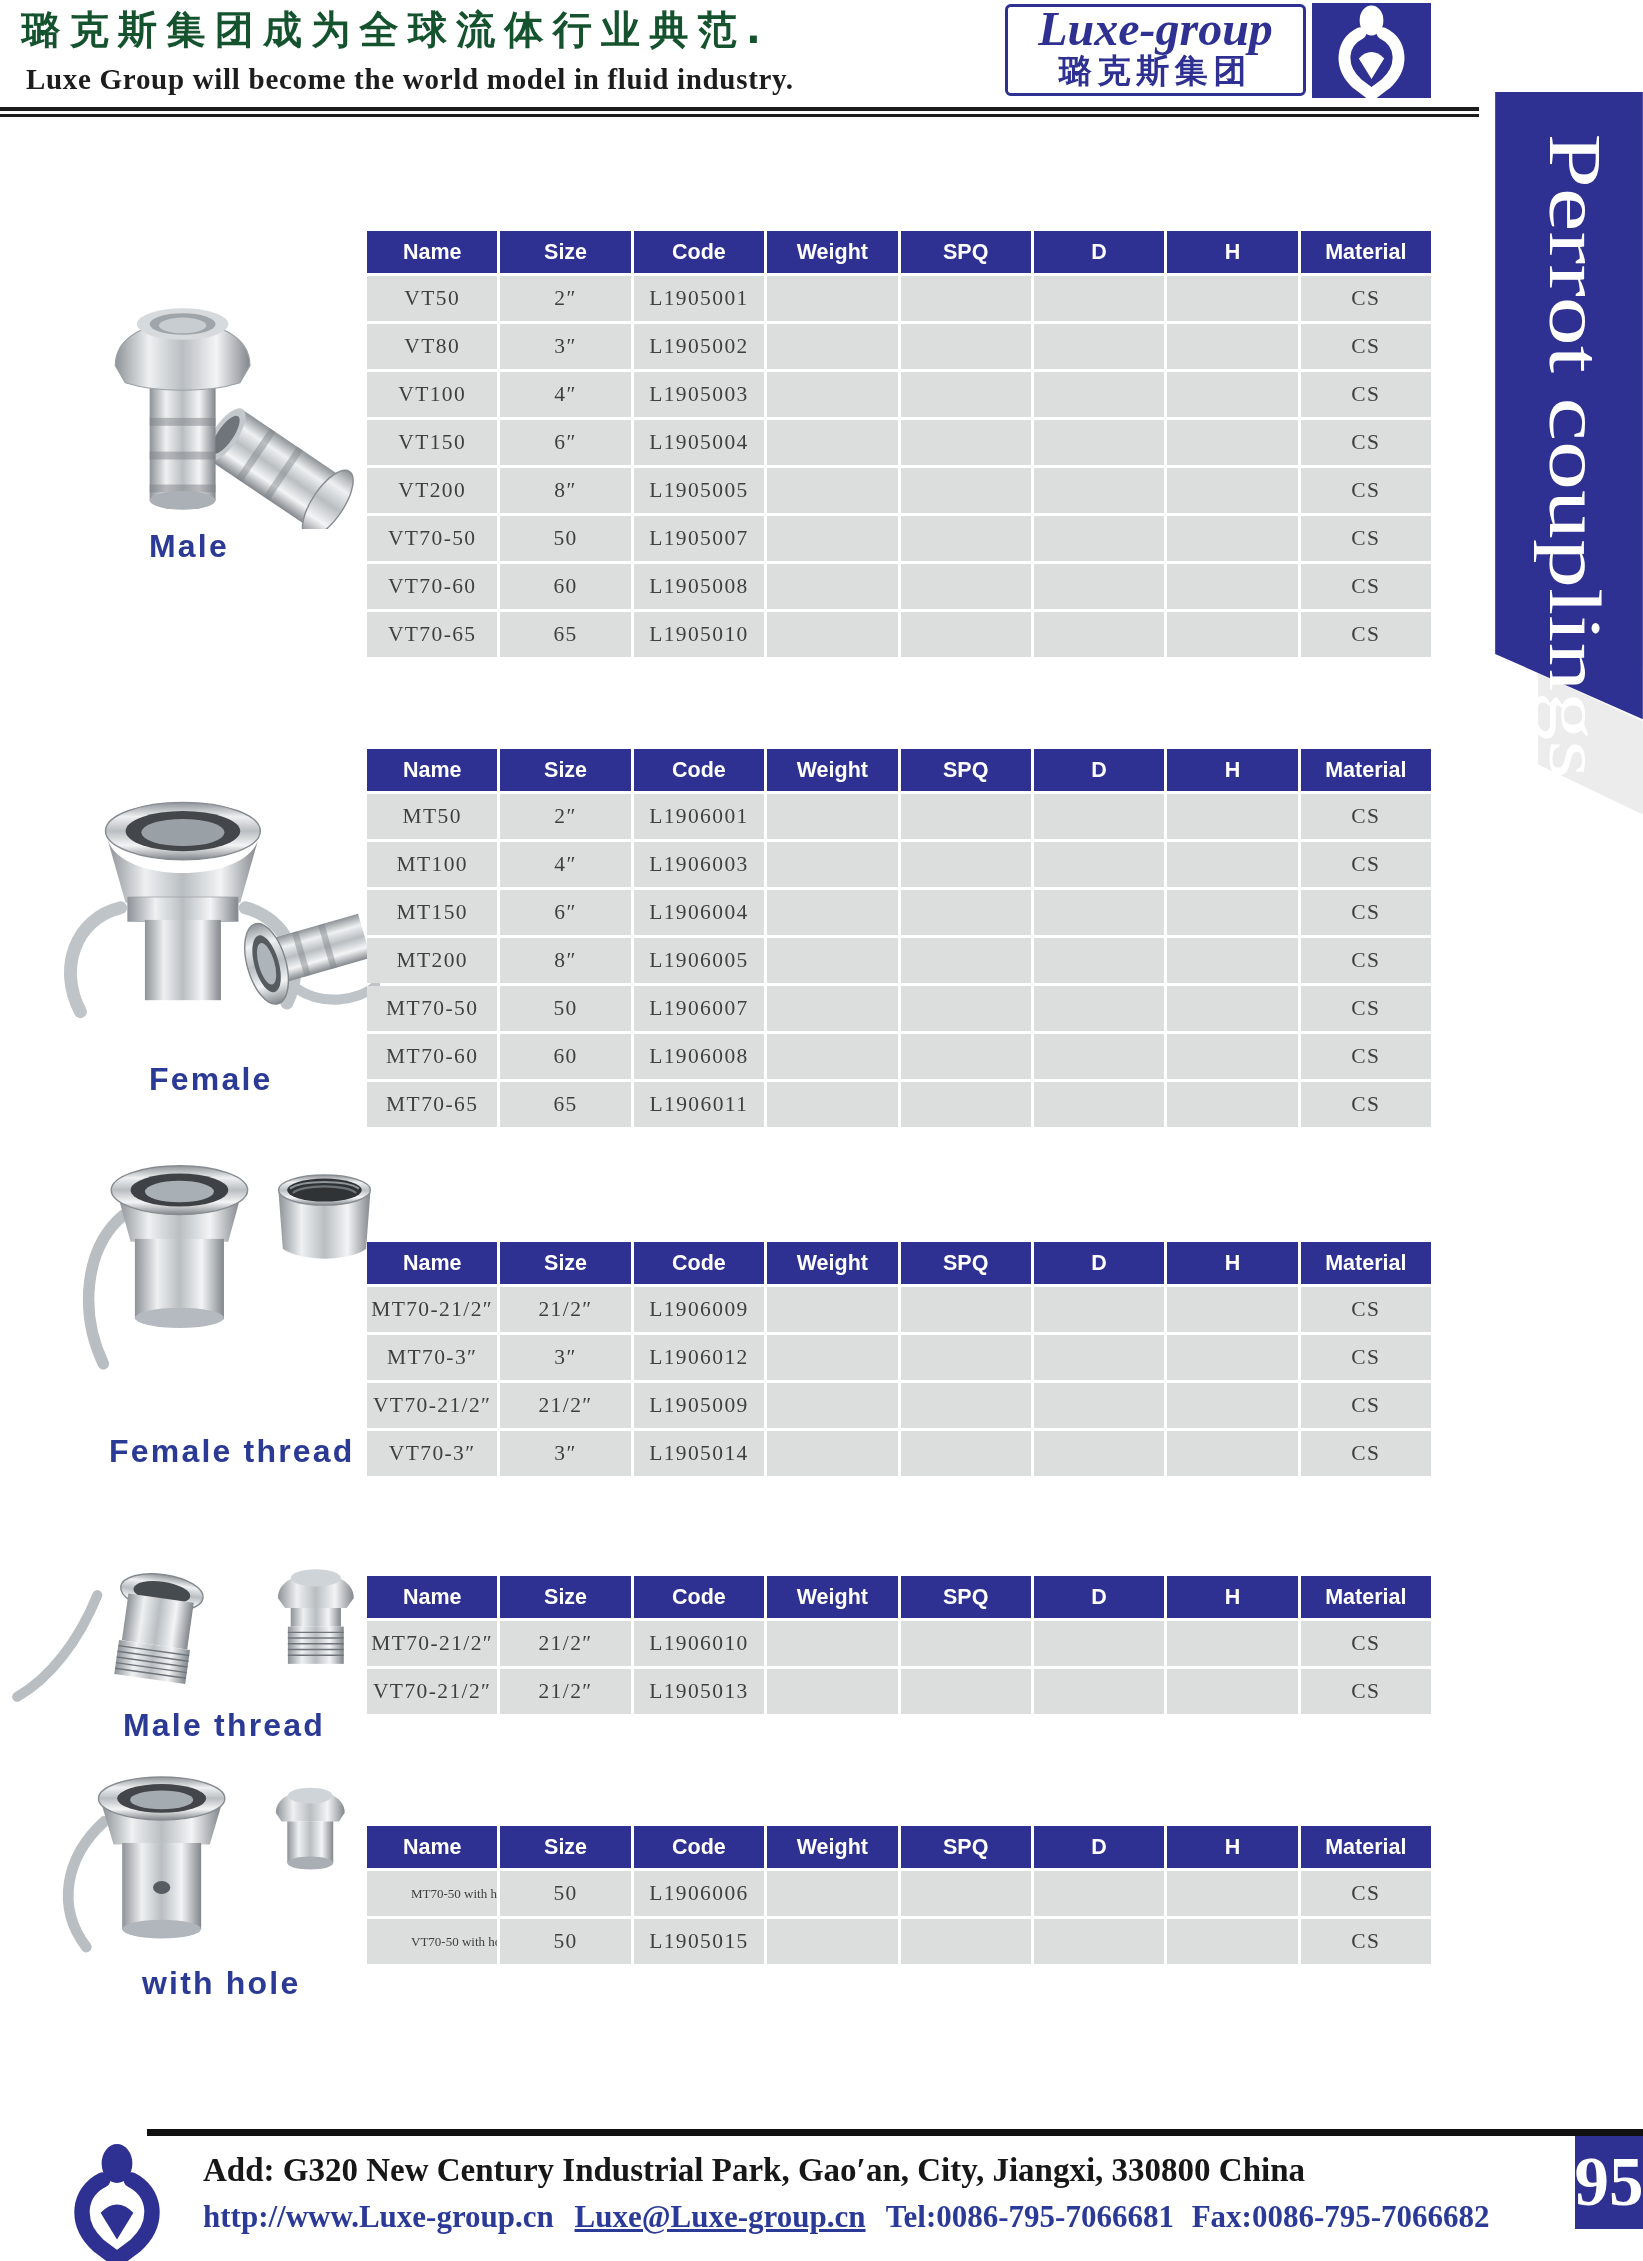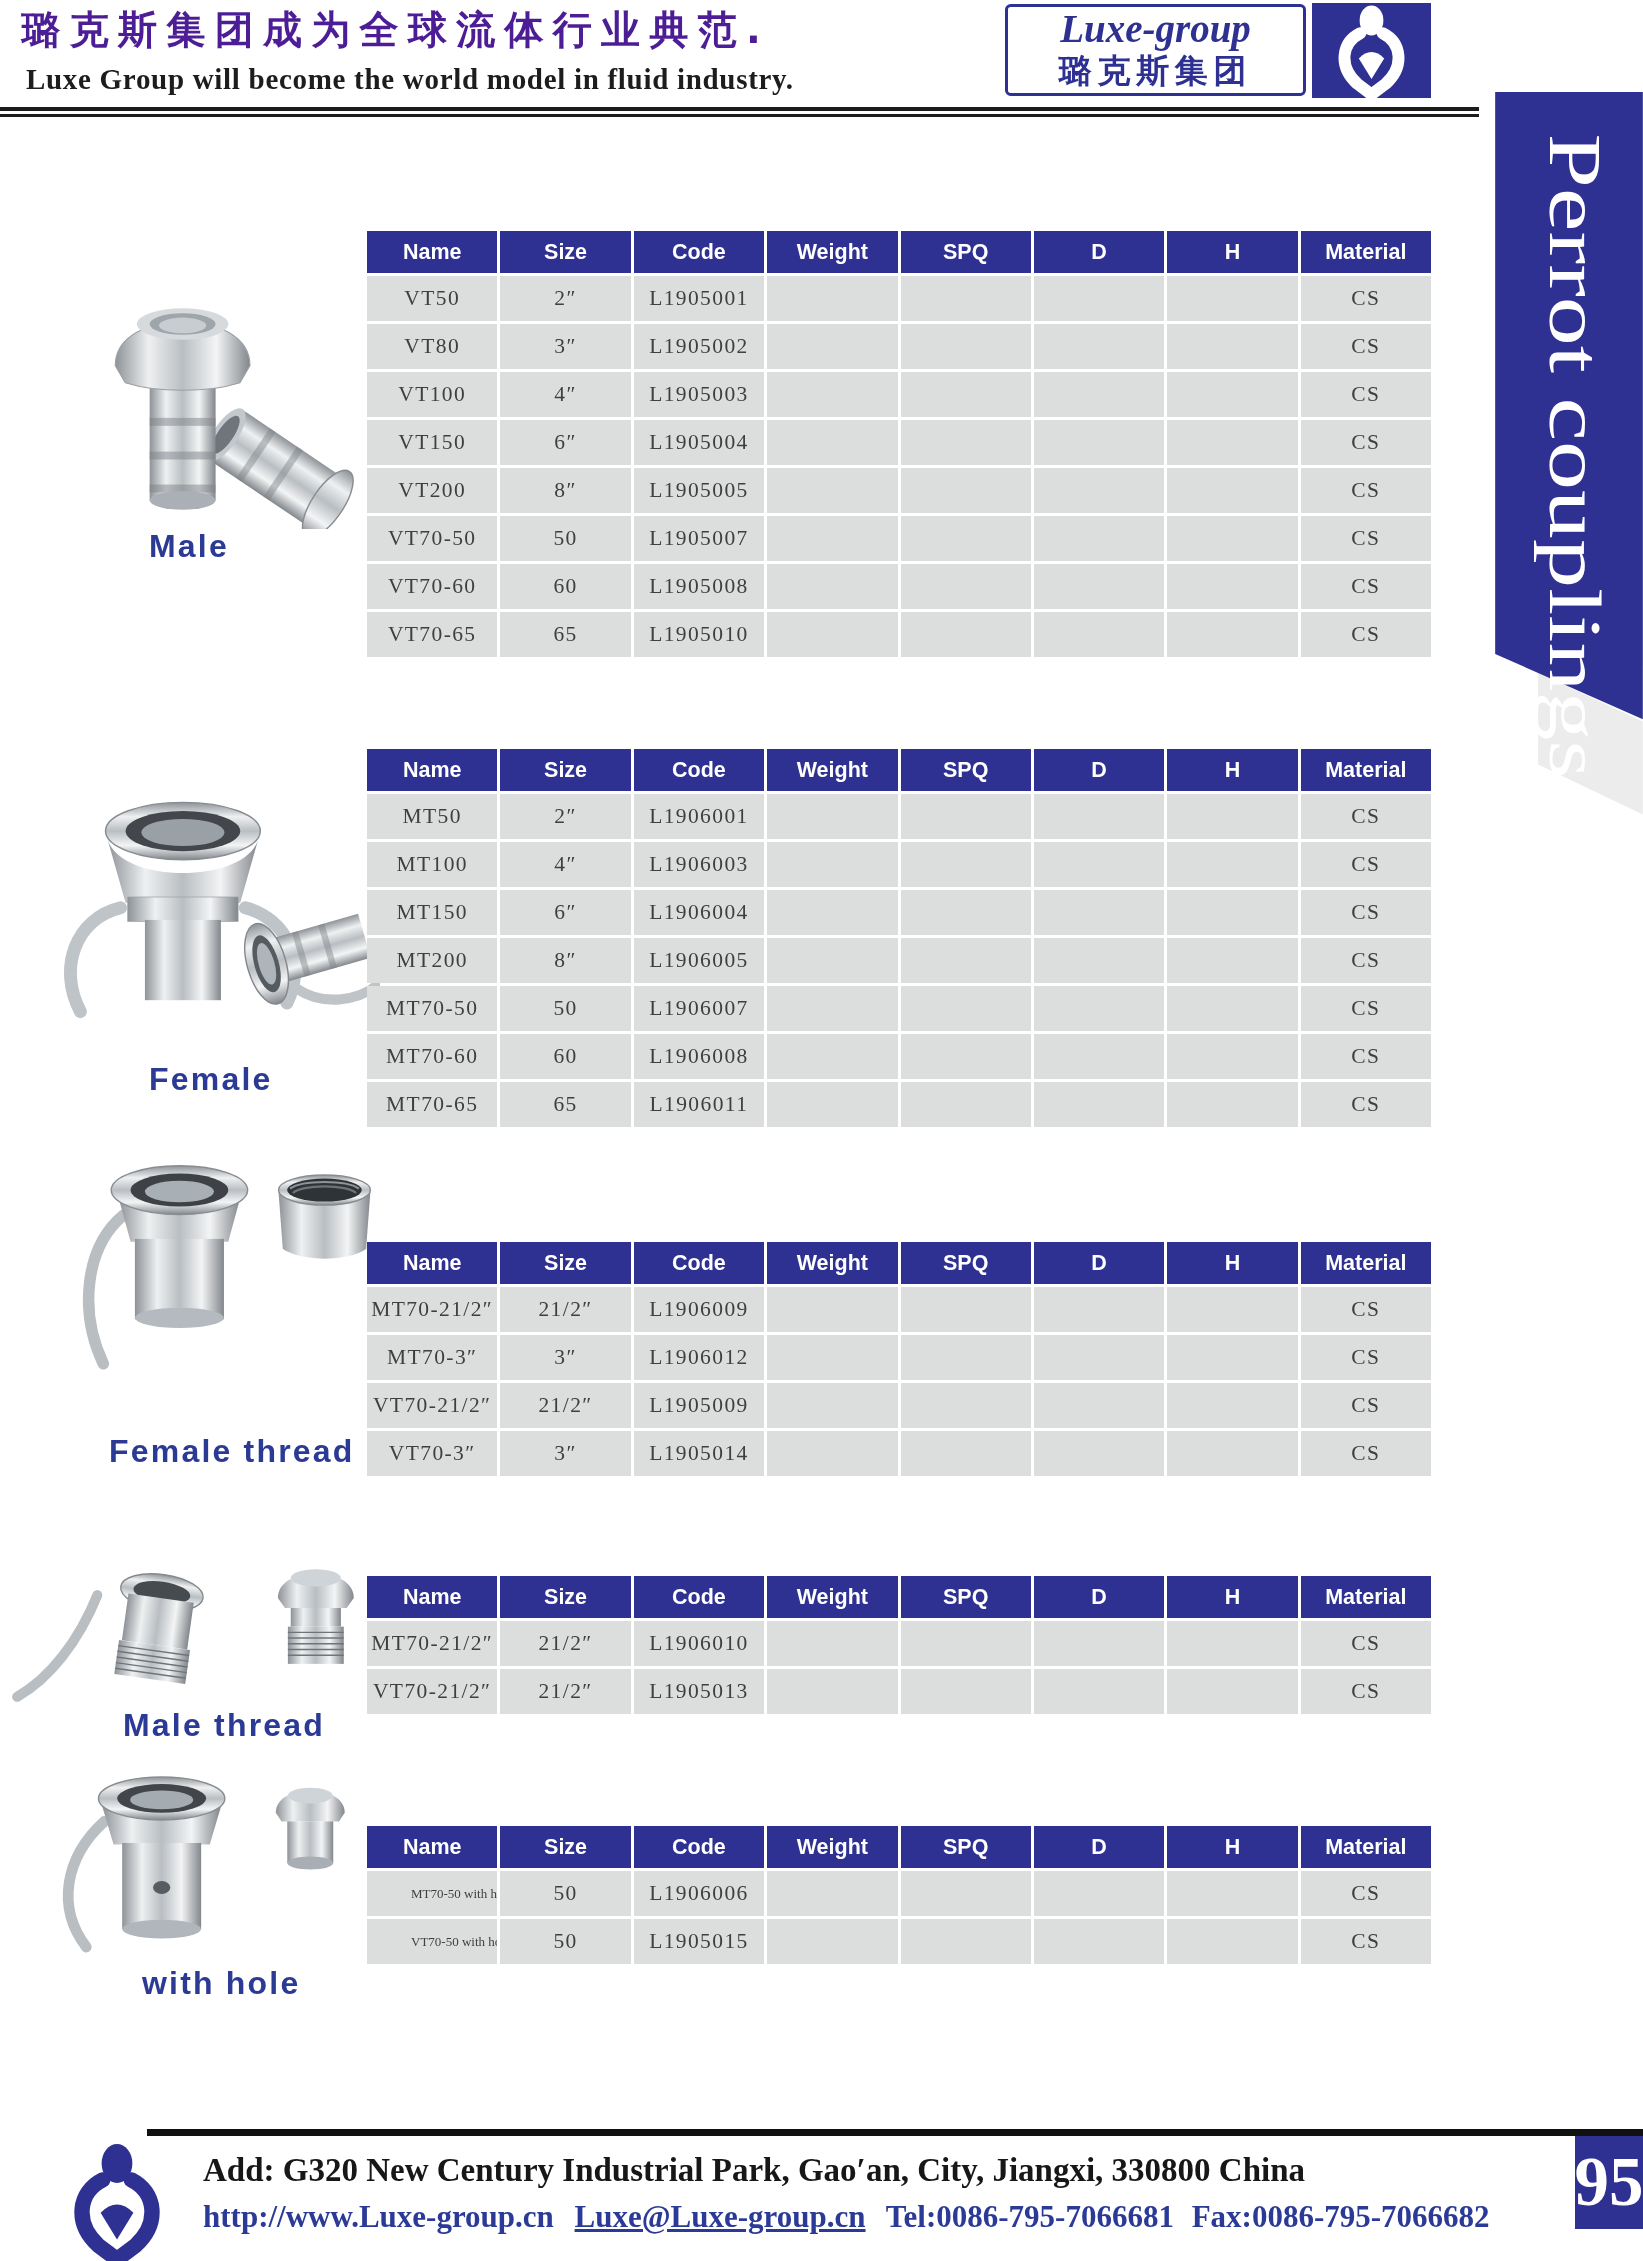--- a/index.html
+++ b/index.html
@@ -1,31 +1,31 @@
 <!DOCTYPE html>
 <html style="font-size:11.5px"><head>
 <meta charset="utf-8">
 <style>
   html,body{margin:0;padding:0;background:#ffffff;}
   .page{position:relative;width:1643px;height:2261px;background:#fff;overflow:hidden;
         font-family:"Liberation Sans",sans-serif;}
   .abs{position:absolute;}
 
   
-  .cn-title{left:21.5px;top:2.9px;font-size:39px;font-weight:bold;color:#4c1d95;
+  .cn-title{left:21.5px;top:2.9px;font-size:39px;font-weight:bold;color:#14532d;
             letter-spacing:9.3px;font-family:"DejaVu Sans",sans-serif;white-space:nowrap;}
   .en-subtitle{left:26px;top:63px;font-size:29px;font-weight:bold;color:#1d1d1d;
                letter-spacing:0.7px;font-family:"Liberation Serif",serif;white-space:nowrap;}
   .rule-a{left:0;top:107px;width:1479px;height:4.3px;background:#1c1c1c;}
   .rule-b{left:0;top:114px;width:1479px;height:2.9px;background:#1c1c1c;}
 
   .logo-box{left:1005px;top:4.3px;width:301px;height:92px;border:3.6px solid #2e3192;
             border-radius:5.7px;box-sizing:border-box;text-align:center;background:#fff;}
   .logo-en{font-family:"Liberation Serif",serif;font-style:italic;font-weight:bold;
-           font-size:39px;color:#2e3192;line-height:44px;}
+           font-size:48px;color:#2e3192;line-height:44px;}
   .logo-cn{font-family:"DejaVu Sans",sans-serif;font-weight:bold;font-size:33px;
            color:#2e3192;letter-spacing:5.7px;line-height:39px;text-align:center;}
   .logo-mark{left:1312px;top:2.9px;width:119px;height:95px;background:#2e3192;}
 
   
   .side-banner{right:0;top:92px;}
 
   
   .prod-label{font-weight:bold;color:#2b3a94;font-size:32px;letter-spacing:2.2px;white-space:nowrap;}
 

